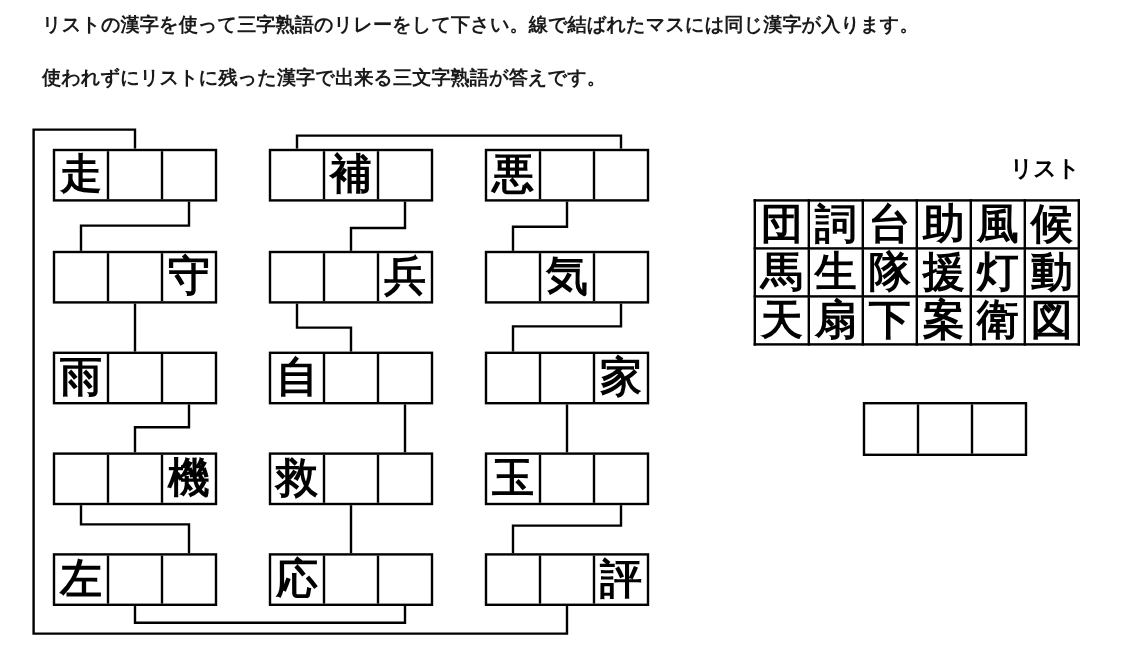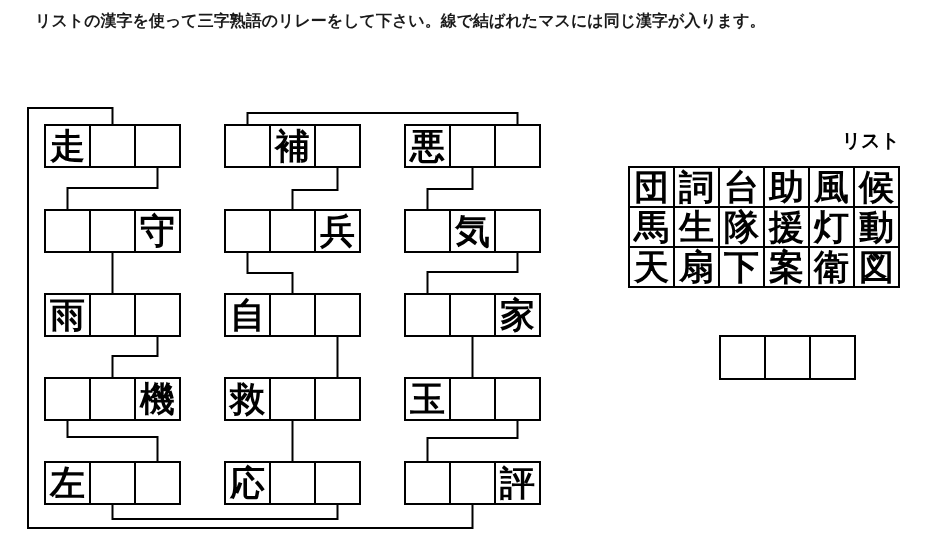--- a/index.html
+++ b/index.html
@@ -48,20 +48,21 @@
     font-size:35px; font-weight:bold; line-height:1; color:#000;
   }
   #answer-box { left:719px; top:335px; width:137px; height:45px; }
 </style>
 </head>
 <body>
 
 <div id="screen">
 
   <div id="instr1" class="instr">リストの漢字を使って三字熟語のリレーをして下さい。線で結ばれたマスには同じ漢字が入ります。</div>
+  <div id="instr2" class="instr">使われずにリストに残った漢字で出来る三文字熟語が答えです。</div>
 
   <svg id="connector-svg" viewBox="0 0 946 547" xmlns="http://www.w3.org/2000/svg">
       <polyline points="112.5,124 112.5,108 28,108 28,528 472.5,528 472.5,505" fill="none" stroke="#000000" stroke-width="2"></polyline>
       <polyline points="157.5,167 157.5,188 67.5,188 67.5,210" fill="none" stroke="#000000" stroke-width="2"></polyline>
       <polyline points="112.5,252 112.5,294" fill="none" stroke="#000000" stroke-width="2"></polyline>
       <polyline points="157.5,336 157.5,356 112.5,356 112.5,378" fill="none" stroke="#000000" stroke-width="2"></polyline>
       <polyline points="67.5,420 67.5,437 157.5,437 157.5,462" fill="none" stroke="#000000" stroke-width="2"></polyline>
       <polyline points="112.5,504 112.5,519 337.5,519 337.5,504" fill="none" stroke="#000000" stroke-width="2"></polyline>
       <polyline points="247.5,124 247.5,113 517.5,113 517.5,124" fill="none" stroke="#000000" stroke-width="2"></polyline>
       <polyline points="337.5,167 337.5,190 292.5,190 292.5,210" fill="none" stroke="#000000" stroke-width="2"></polyline>

